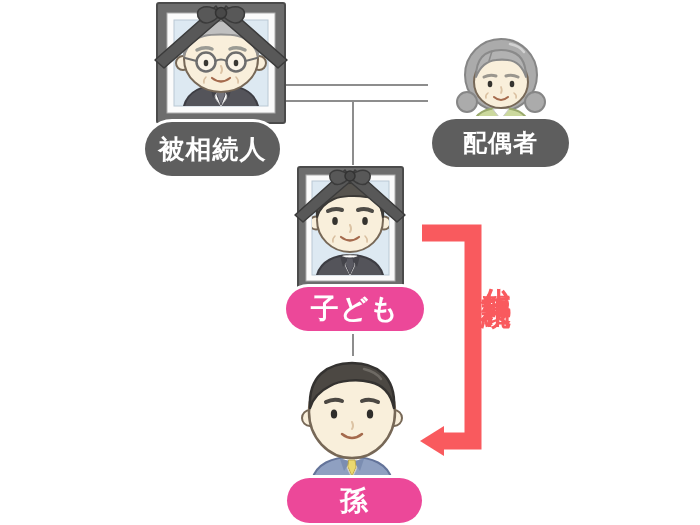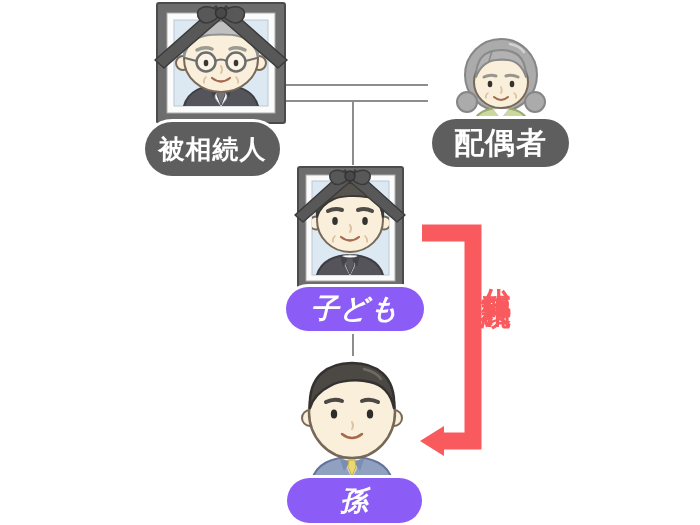--- a/index.html
+++ b/index.html
@@ -8,21 +8,21 @@
     font-family:"DejaVu Sans","Liberation Sans",sans-serif;
   }
   .hline{position:absolute;height:2px;background:#8d8d8d;}
   .vline{position:absolute;width:2px;background:#8d8d8d;}
   .pill{
     position:absolute;display:flex;align-items:center;justify-content:center;
     color:#ffffff;font-weight:bold;border-radius:999px;
     box-shadow:0 0 0 3px #ffffff;z-index:6;letter-spacing:1px;line-height:1;
   }
   .pill-dark{background:#5e5e5e;}
-  .pill-teal{background:#8b5cf6;font-style:italic;}
+  .pill-teal{background:#ec4899;}
   .annotation-vertical{
     position:absolute;writing-mode:vertical-rl;text-orientation:upright;
     color:#f95a5e;font-weight:bold;font-size:30px;letter-spacing:4px;line-height:1;
     z-index:5;white-space:nowrap;
   }
   svg{position:absolute;z-index:2;}
   svg.arrow-layer{z-index:4;}
 </style>
 </head>
 <body>
@@ -162,19 +162,19 @@
 
   <svg class="arrow-layer" style="left:408px;top:213px;" width="80" height="252" viewBox="0 0 80 252">
     <path d="M14,20 H65 V228 H36" fill="none" stroke="#f95a5e" stroke-width="17" stroke-linecap="butt" stroke-linejoin="miter"></path>
     <polygon points="12,228 36,213 36,243" fill="#f95a5e"></polygon>
   </svg>
 
   <div class="annotation-vertical" style="left:481px;top:264px;">代襲相続</div>
 
   <div class="pill pill-dark" style="left:145px;top:122px;width:135px;height:54px;font-size:26px;">被相続人</div>
 
-  <div class="pill pill-dark" style="left:432px;top:119px;width:137px;height:48px;font-size:30px;">配偶者</div>
+  <div class="pill pill-dark" style="left:432px;top:119px;width:137px;height:48px;font-size:24px;">配偶者</div>
 
   <div class="pill pill-teal" style="left:286px;top:287px;width:138px;height:44px;font-size:28px;">子ども</div>
 
   <div class="pill pill-teal" style="left:287px;top:478px;width:135px;height:45px;font-size:28px;">孫</div>
 
 </div>
 
 </body></html>

